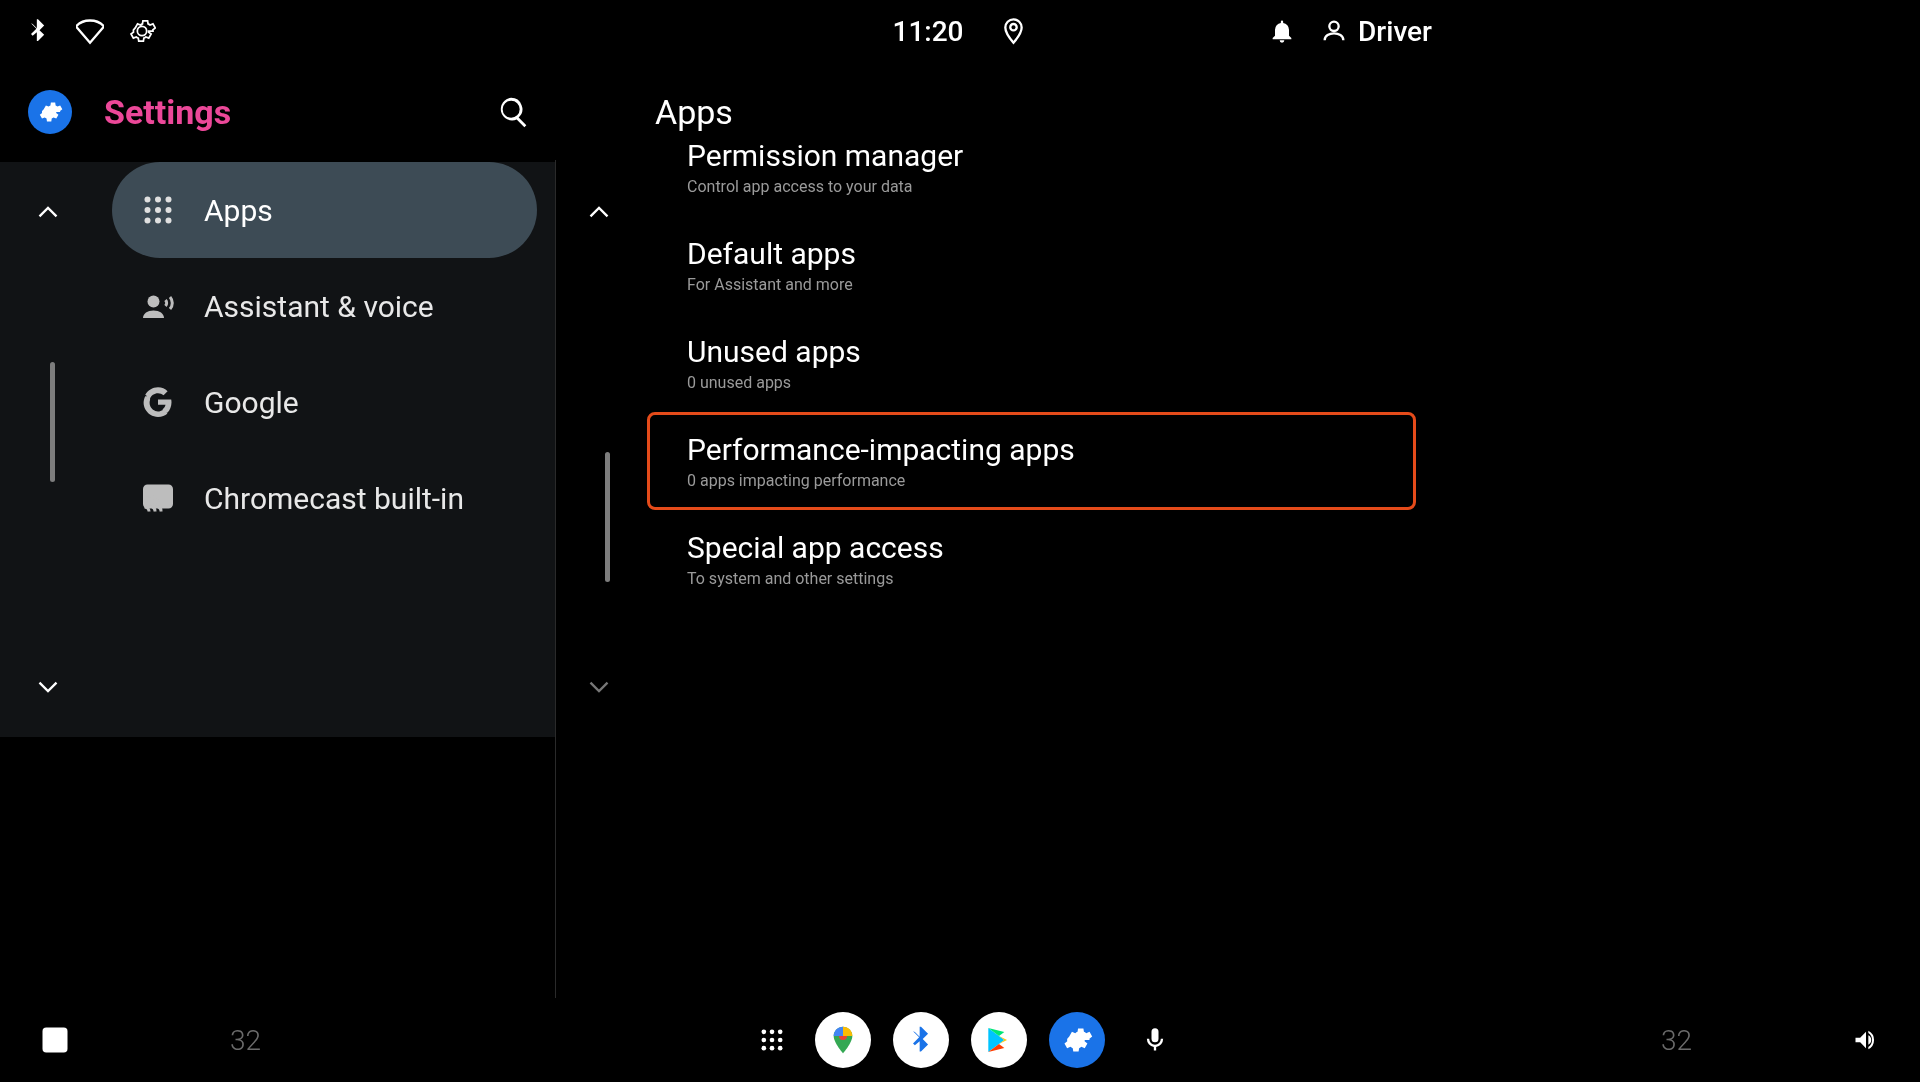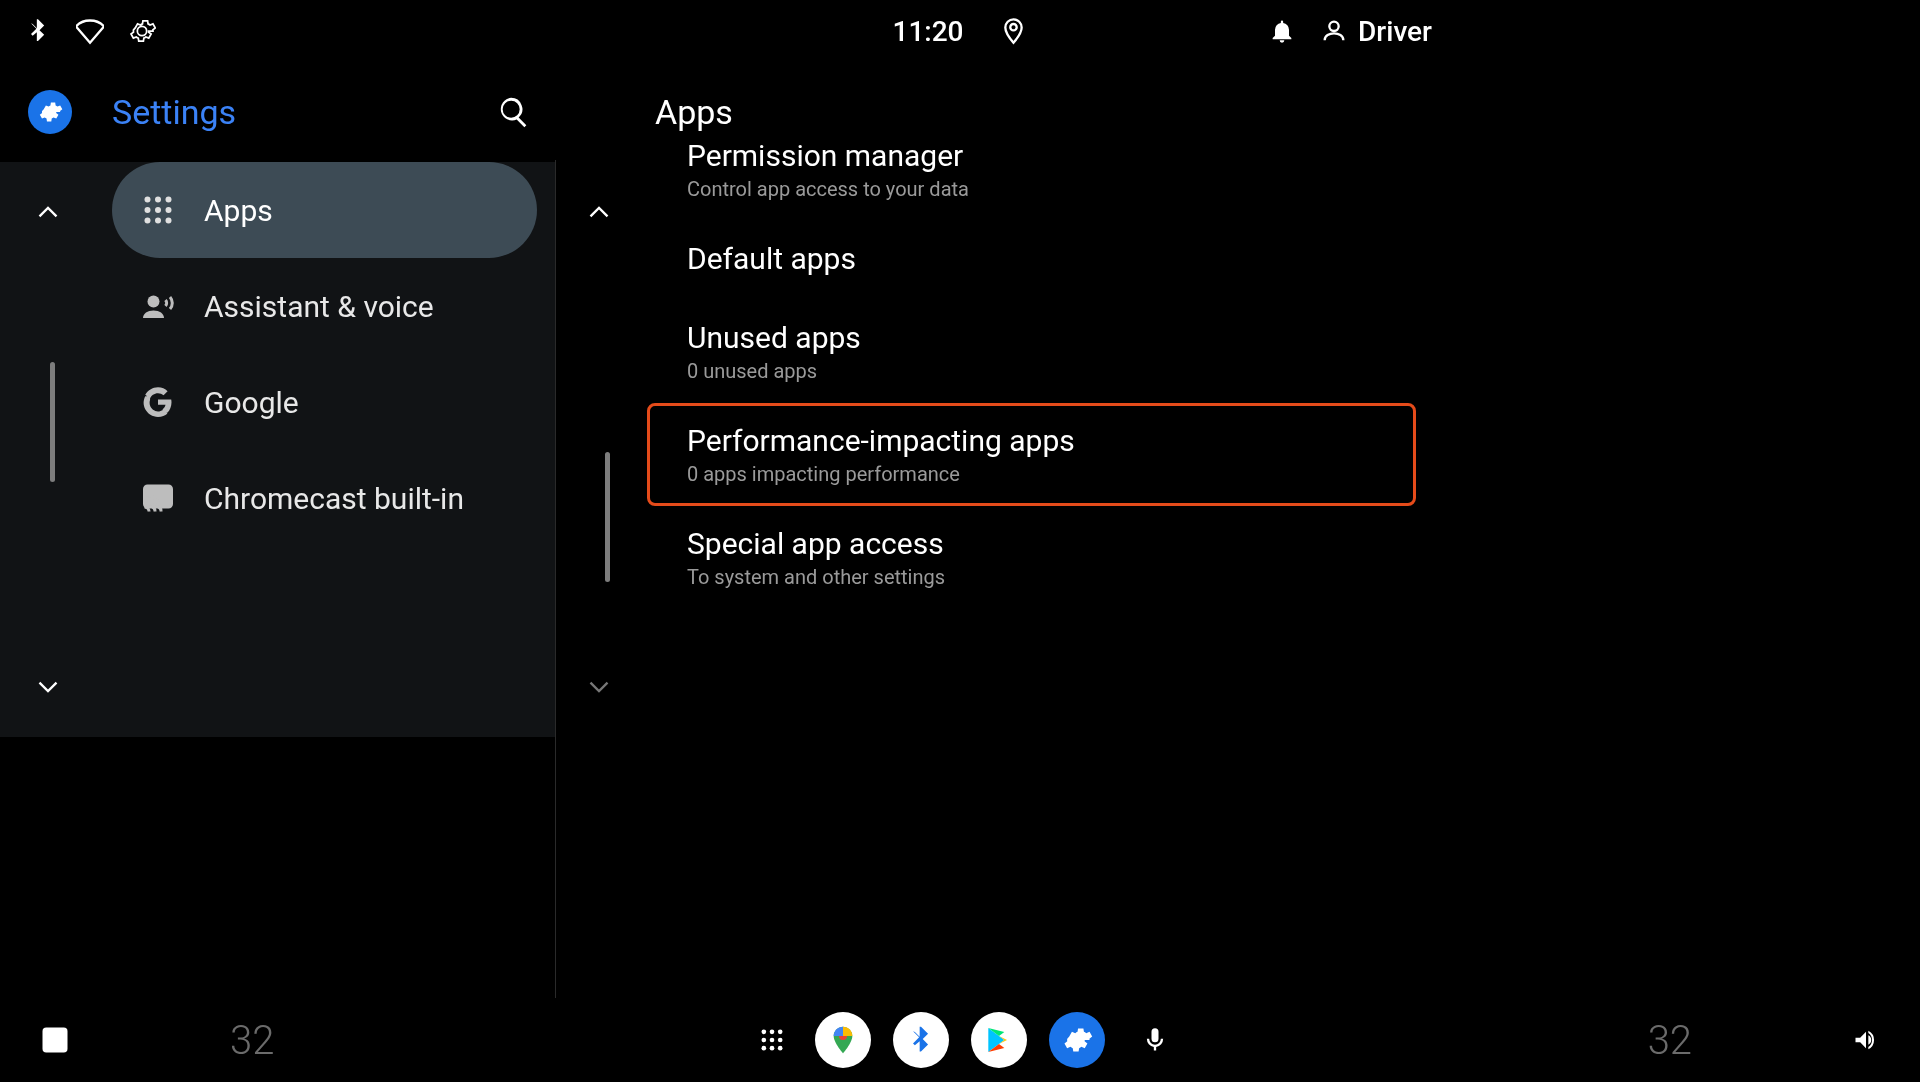--- a/index.html
+++ b/index.html
@@ -27,21 +27,21 @@
     
     .left-pane { width: 555px; position:relative; }
     .left-header {
       height: 100px; display:flex; align-items:center; padding-left: 28px; padding-right: 20px;
     }
     .settings-gear {
       width: 44px; height: 44px; border-radius: 50%; background:#1a73e8;
       display:flex; align-items:center; justify-content:center;
     }
     .settings-gear svg { width: 26px; height:26px; fill:#fff; }
-    .settings-title { font-size: 34px; color:#3b82f6; margin-left: 40px; flex:1; }
+    .settings-title { font-size: 34px; color:#ec4899; margin-left: 32px; flex:1;font-weight:bold; }
     .search-btn { width:42px; height:42px; display:flex; align-items:center; justify-content:center; }
     .search-btn svg { width:34px; height:34px; fill:#fff; }
 
     .left-body { height: calc(100% - 100px); position:relative; background:#111315; }
     .left-scroll-up, .left-scroll-down {
       position:absolute; left: 18px; width:60px; height:60px; display:flex; align-items:center; justify-content:center;
     }
     .left-scroll-up { top: 20px; }
     .left-scroll-down { bottom: 20px; }
     .left-scroll-up svg, .left-scroll-down svg { width:28px; height:28px; fill:#fff; }
@@ -72,36 +72,36 @@
     .right-scroll-up { left: 14px; top: 20px; }
     .right-scroll-down { left: 14px; bottom: 20px; }
     .right-scroll-up svg, .right-scroll-down svg { width:28px; height:28px; fill:#fff; }
     .right-scroll-down svg { fill:#777; }
     .right-scroll-track {
       position:absolute; left:50px; top:290px; width:5px; height:130px; background:#7d7d7d; border-radius:3px;
     }
     .settings-list { position:absolute; left:92px; right:40px; top:-30px; }
     .settings-item { padding: 20px 40px; }
     .settings-item .item-title { font-size: 30px; color:#fff; margin-bottom:4px; }
-    .settings-item .item-sub { font-size: 20px; color:#9a9a9a; }
+    .settings-item .item-sub { font-size: 16px; color:#9a9a9a; }
     .settings-item.highlight {
       outline: 3px solid #e54b1a;
       outline-offset: -3px;
       border-radius: 8px;
     }
     .settings-item.clipped .item-title { margin-top:-14px; }
 
     
     .bottom-bar {
       position:absolute; bottom:0; left:0; right:0; height:84px; background:#000;
       display:flex; align-items:center; justify-content:space-between; padding:0 40px;
     }
     .bottom-left, .bottom-right { display:flex; align-items:center; gap: 160px; }
     .bottom-center { display:flex; align-items:center; gap:22px; position:absolute; left:50%; transform:translateX(-50%); }
-    .temp { font-size: 40px; color:#6b6b6b; font-weight:300; }
+    .temp { font-size: 28px; color:#6b6b6b; font-weight:300; }
     .small-ico { width:28px; height:28px; }
     .small-ico svg { width:100%; height:100%; fill:#fff; }
     .dock-app {
       width:56px; height:56px; border-radius:50%; display:flex; align-items:center; justify-content:center;
     }
     .dock-white { background:#fff; }
     .dock-app svg { width:32px; height:32px; }
     .dock-settings { background:#1a73e8; }
     .grid-dots { width:42px; height:42px; display:flex; align-items:center; justify-content:center; }
     .grid-dots svg { width:28px; height:28px; fill:#fff; }
@@ -253,20 +253,21 @@
           </svg>
       </div>
       <div class="right-scroll-track"></div>
       <div class="settings-list" id="settings-list">
           <div class="settings-item clipped">
             <div class="item-title">Permission manager</div>
             <div class="item-sub">Control app access to your data</div>
           </div>
           <div class="settings-item">
             <div class="item-title">Default apps</div>
+            <div class="item-sub">For Assistant and more</div>
           </div>
           <div class="settings-item">
             <div class="item-title">Unused apps</div>
             <div class="item-sub">0 unused apps</div>
           </div>
           <div class="settings-item highlight">
             <div class="item-title">Performance-impacting apps</div>
             <div class="item-sub">0 apps impacting performance</div>
           </div>
           <div class="settings-item">

